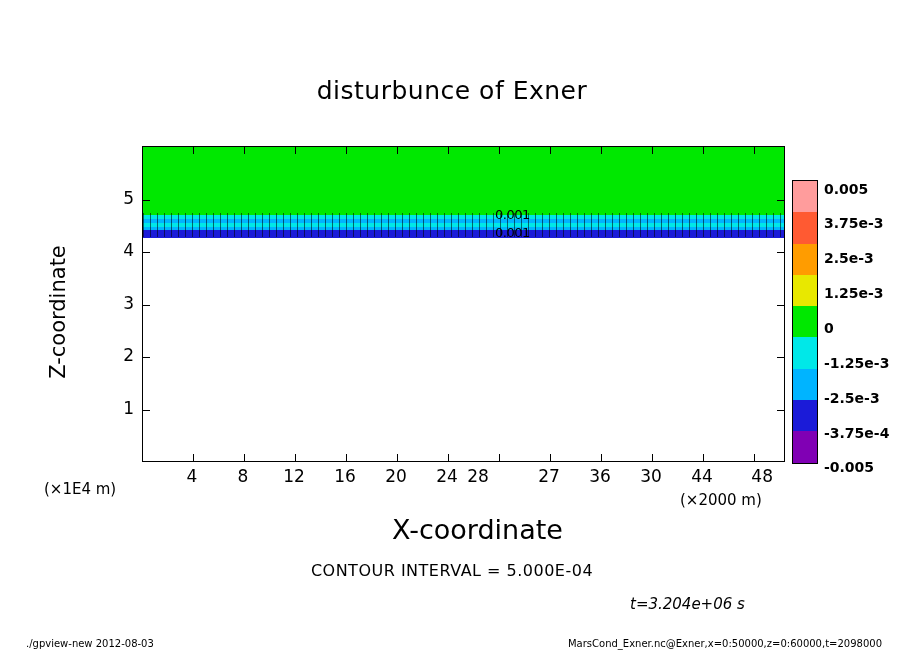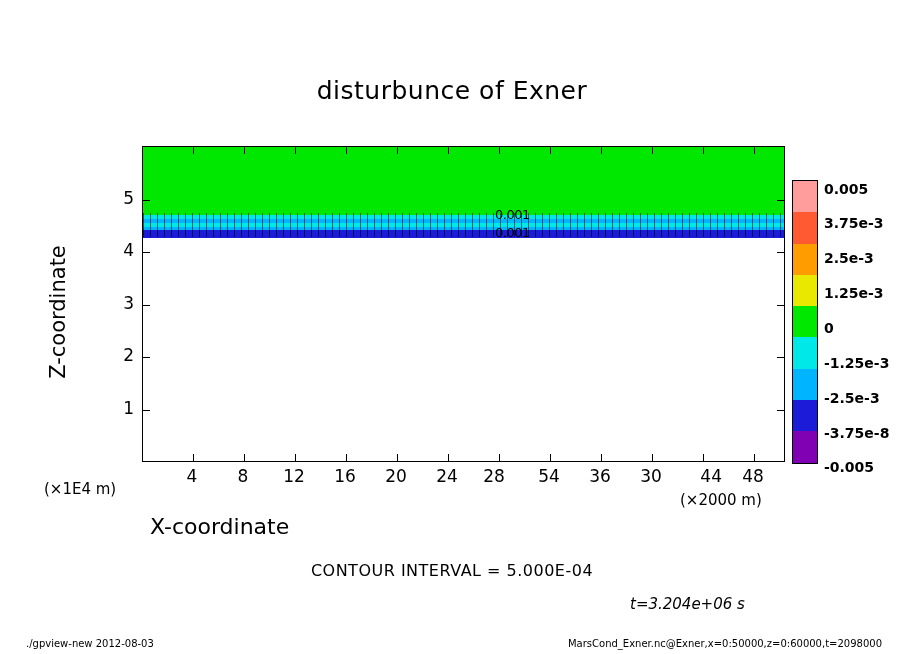--- a/index.html
+++ b/index.html
@@ -105,24 +105,24 @@
   .ylabel {
     position: absolute;
     font-size: 17px;
     text-align: right;
     width: 30px;
     left: 104px;
     margin-top: -11px;
   }
 
   #x-axis-title {
-    left: 150px; top: 514px;
+    left: 156px; top: 514px;
     width: 643px;
-    text-align: left;
-    font-size: 22px;
+    text-align: center;
+    font-size: 27px;
   }
   #y-axis-title {
     left: -42px; top: 300px;
     width: 200px;
     text-align: center;
     font-size: 21px;
     transform: rotate(-90deg);
   }
   #x-unit-left {
     left: 44px; top: 480px;
@@ -231,26 +231,26 @@
   <div class="tick-y-right" style="top:105px;"></div>
   <div class="tick-y-right" style="top:53px;"></div>
 </div>
 
 <div class="xlabel" style="left:192px;">4</div>
 <div class="xlabel" style="left:243px;">8</div>
 <div class="xlabel" style="left:294px;">12</div>
 <div class="xlabel" style="left:345px;">16</div>
 <div class="xlabel" style="left:396px;">20</div>
 <div class="xlabel" style="left:447px;">24</div>
-<div class="xlabel" style="left:494px;">28</div>
-<div class="xlabel" style="left:549px;">54</div>
+<div class="xlabel" style="left:478px;">28</div>
+<div class="xlabel" style="left:549px;">27</div>
 <div class="xlabel" style="left:600px;">36</div>
 <div class="xlabel" style="left:651px;">30</div>
-<div class="xlabel" style="left:702px;text-align:right;">44</div>
-<div class="xlabel" style="left:753px;">48</div>
+<div class="xlabel" style="left:702px;">44</div>
+<div class="xlabel" style="left:753px;text-align:right;">48</div>
 
 <div class="ylabel" style="top:409px;">1</div>
 <div class="ylabel" style="top:356px;">2</div>
 <div class="ylabel" style="top:304px;">3</div>
 <div class="ylabel" style="top:251px;">4</div>
 <div class="ylabel" style="top:199px;">5</div>
 
 <div class="abs" id="x-axis-title">X-coordinate</div>
 <div class="abs" id="y-axis-title">Z-coordinate</div>
 <div class="abs" id="x-unit-left">(×1E4 m)</div>
@@ -267,19 +267,19 @@
   <div class="cb-cell" style="height:31.3px;background:#1b1bd8;"></div>
   <div class="cb-cell" style="height:31.3px;background:#8000b4;"></div>
 </div>
 <div class="cb-label" style="top:190px;">0.005</div>
 <div class="cb-label" style="top:224px;">3.75e-3</div>
 <div class="cb-label" style="top:259px;">2.5e-3</div>
 <div class="cb-label" style="top:294px;">1.25e-3</div>
 <div class="cb-label" style="top:329px;">0</div>
 <div class="cb-label" style="top:364px;">-1.25e-3</div>
 <div class="cb-label" style="top:399px;">-2.5e-3</div>
-<div class="cb-label" style="top:434px;">-3.75e-8</div>
+<div class="cb-label" style="top:434px;">-3.75e-4</div>
 <div class="cb-label" style="top:468px;">-0.005</div>
 
 <div class="abs" id="contour-interval">CONTOUR INTERVAL = 5.000E-04</div>
 <div class="abs" id="time-stamp">t=3.204e+06 s</div>
 <div class="abs" id="footer-left">./gpview-new  2012-08-03</div>
 <div class="abs" id="footer-right">MarsCond_Exner.nc@Exner,x=0:50000,z=0:60000,t=2098000</div>
 
 </body></html>

